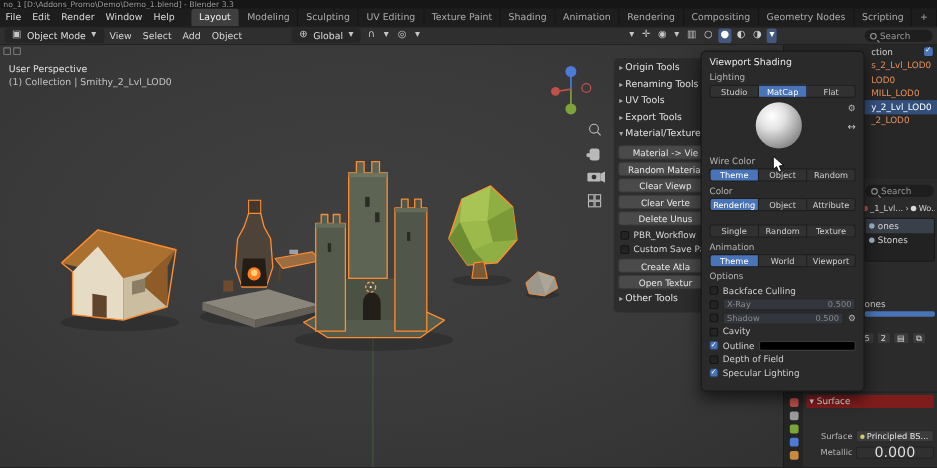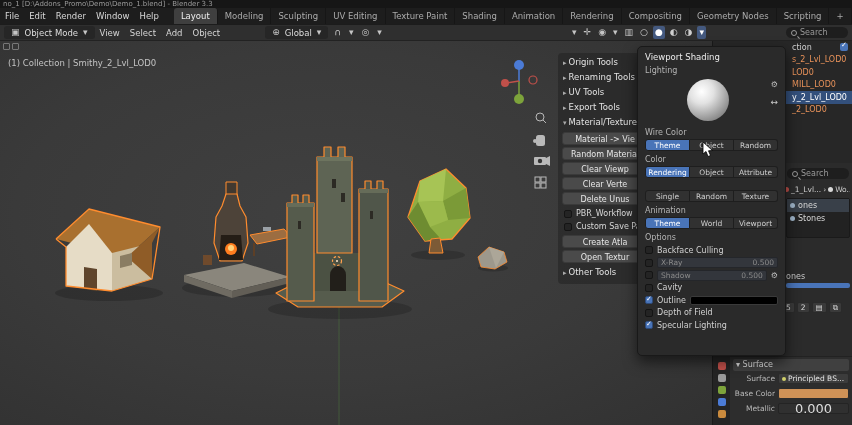--- a/index.html
+++ b/index.html
@@ -77,21 +77,21 @@
 .slot.sel{background:#394049}
 .sliderzone{margin:34px 2px 0 auto;width:64px}
 .sliderzone .lbl{font-size:8px;color:#c8c8c8}
 .bluebar{margin-top:2px;height:5px;background:#4974b8;border-radius:2px}
 .counts{margin:14px 2px 0 auto;width:68px;display:flex;gap:2px}
 .chip{height:11px;background:#3a3a3a;border:1px solid #2a2a2a;border-radius:2px;font-size:7.5px;color:#ddd;display:flex;align-items:center;justify-content:center;padding:0 3px}
 .bottomblock{position:absolute;left:0;right:0;bottom:0;height:69px;display:flex;background:#2d2d2d;border-top:1px solid #222}
 .tabstrip{width:17px;background:#242424;display:flex;flex-direction:column;align-items:center;gap:4px;padding-top:5px}
 .ptab{width:8px;height:8px;border-radius:2px}
 .bb-content{flex:1;padding:2px 3px}
-.pshead{height:12px;line-height:12px;background:#404040;border-radius:2px;font-size:8px;color:#e0e0e0;padding-left:3px;margin-bottom:0}
+.pshead{height:12px;line-height:12px;background:#7f1d1d;border-radius:2px;font-size:8px;color:#e0e0e0;padding-left:3px;margin-bottom:18px}
 .prow{display:flex;align-items:center;gap:3px;height:15px}
 .prow .plbl{width:42px;text-align:right;font-size:7.5px;color:#b8b8b8;flex:0 0 auto;white-space:nowrap;overflow:hidden}
 .vbtn{flex:1;height:11px;background:#3c3c3c;border:1px solid #2c2c2c;border-radius:2px;display:flex;align-items:center;gap:2px;padding:0 3px;font-size:7.5px;color:#e6e6e6;white-space:nowrap;overflow:hidden}
 .vswatch{flex:1;height:11px;border-radius:2px;border:1px solid #2c2c2c}
 .vfield{flex:1;height:11px;background:#303030;border:1px solid #242424;border-radius:2px;font-size:13px;color:#ddd;display:flex;align-items:center;justify-content:center}
 
 .cursor{position:absolute;left:702px;top:142px;z-index:99}
 </style>
 </head>
 <body>
@@ -168,20 +168,21 @@
     <span class="mag"></span>
     <span>Search</span>
   </div>
 
   <div class="viewport">
     <div class="corner-icons">
         <span></span>
         <span></span>
       </div>
     <div class="vp-overlay">
+      <div>User Perspective</div>
       <div class="l2">(1) Collection | Smithy_2_Lvl_LOD0</div>
     </div>
 
     <svg class="scene" width="712" height="384" viewBox="0 0 712 384">
       <line x1="339" y1="232" x2="339" y2="384" stroke="#4e7a3c" stroke-opacity="0.5"></line>
       <g fill="rgba(0,0,0,0.18)">
         <ellipse cx="109" cy="252" rx="54" ry="8"></ellipse>
           <ellipse cx="236" cy="247" rx="54" ry="9"></ellipse>
         <ellipse cx="340" cy="268" rx="72" ry="10"></ellipse>
           <ellipse cx="438" cy="214" rx="27" ry="5"></ellipse>
@@ -365,34 +366,35 @@
       <div class="bb-content">
         <div class="pshead"><span>▾ </span><span>Surface</span></div>
         <div class="prow">
           <span class="plbl">Surface</span>
           <div class="vbtn">
               <span class="dot" style="background:#cfcf6a;width:4px;height:4px"></span>
               <span>Principled BS...</span>
             </div>
         </div>
         <div class="prow">
-          <span class="plbl">Base Color</span>
-          <div class="vswatch" style="background:#cf9257"></div>
-        </div>
-        <div class="prow">
           <span class="plbl">Metallic</span>
           <div class="vfield">0.000</div>
         </div>
       </div>
     </div>
   </div>
 
   <div class="popup">
     <div class="pp-title">Viewport Shading</div>
     <div class="pp-label">Lighting</div>
+    <div class="segrow">
+      <span class="seg">Studio</span>
+      <span class="seg active">MatCap</span>
+      <span class="seg">Flat</span>
+    </div>
     <div class="matcap">
       <div class="mcsphere"></div>
       <div class="mcside">
         <span class="gear">⚙</span>
         <span>↔</span>
       </div>
     </div>
     <div class="pp-label">Wire Color</div>
     <div class="segrow">
       <span class="seg active">Theme</span>

